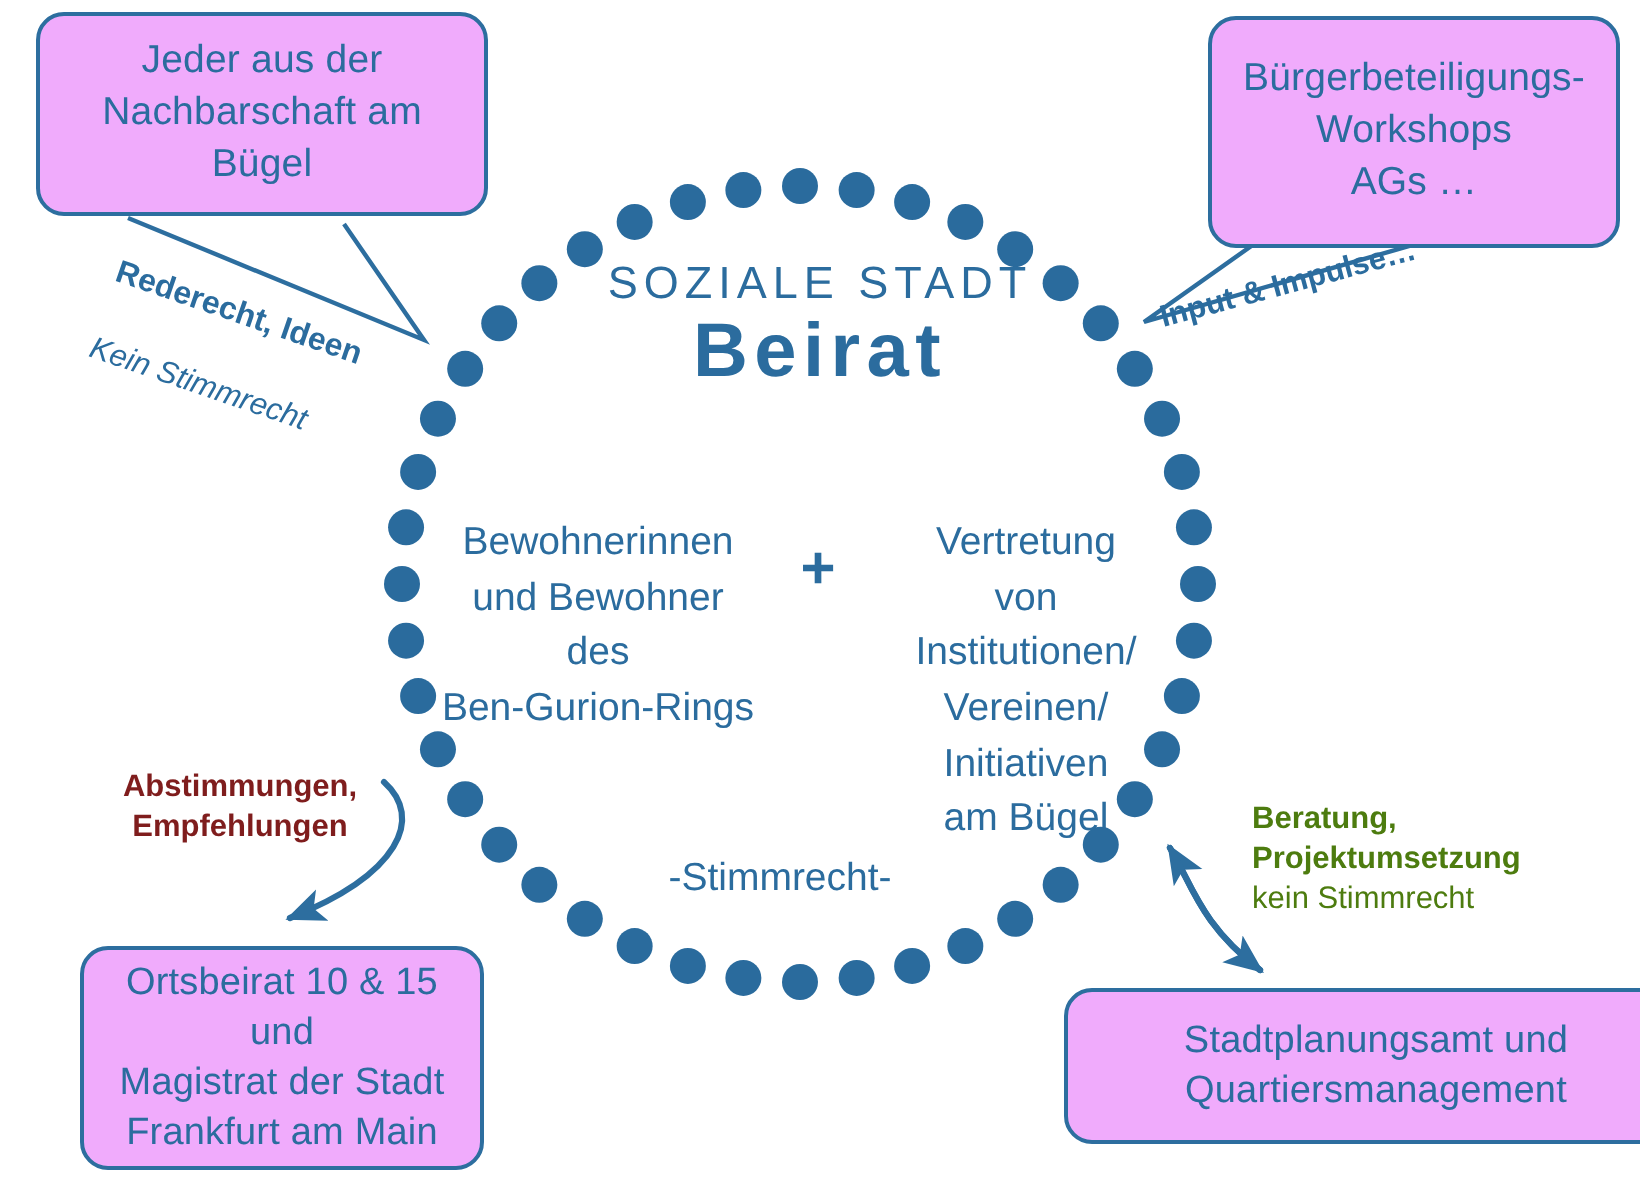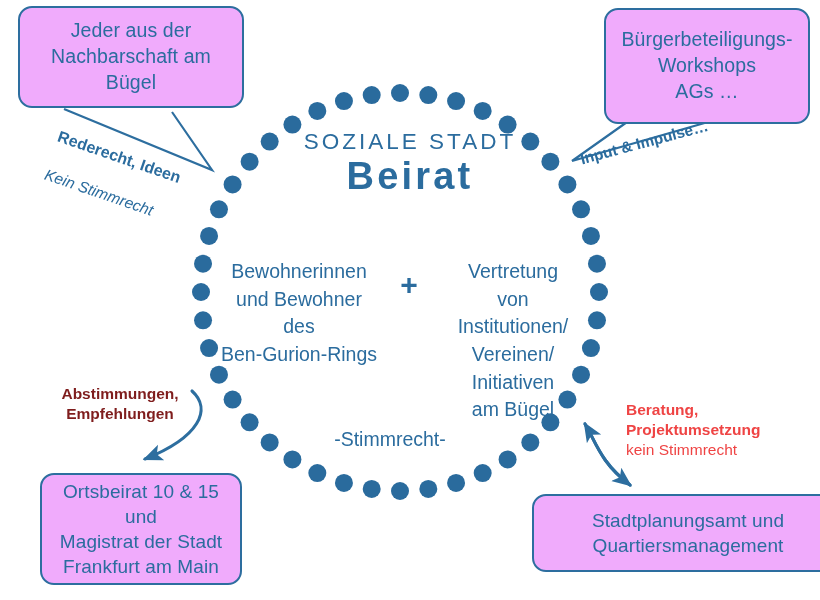--- a/index.html
+++ b/index.html
@@ -171,21 +171,21 @@
     white-space: pre-line;
     color: #7f1d1d;
   }
   #label-beratung {
     position: absolute;
     left: 626px; top: 400px;
     width: 180px;
     text-align: left;
     font-size: 15.5px;
     line-height: 1.28;
-    color: #ef4444;
+    color: #4d7c0f;
   }
   #label-beratung .bold { font-weight: bold; display: block; }
   #label-beratung .reg  { font-weight: 400; display: block; }
 </style>
 </head>
 <body>
 
 <div id="stage">
 
   <svg id="vector" viewBox="0 0 820 600">

